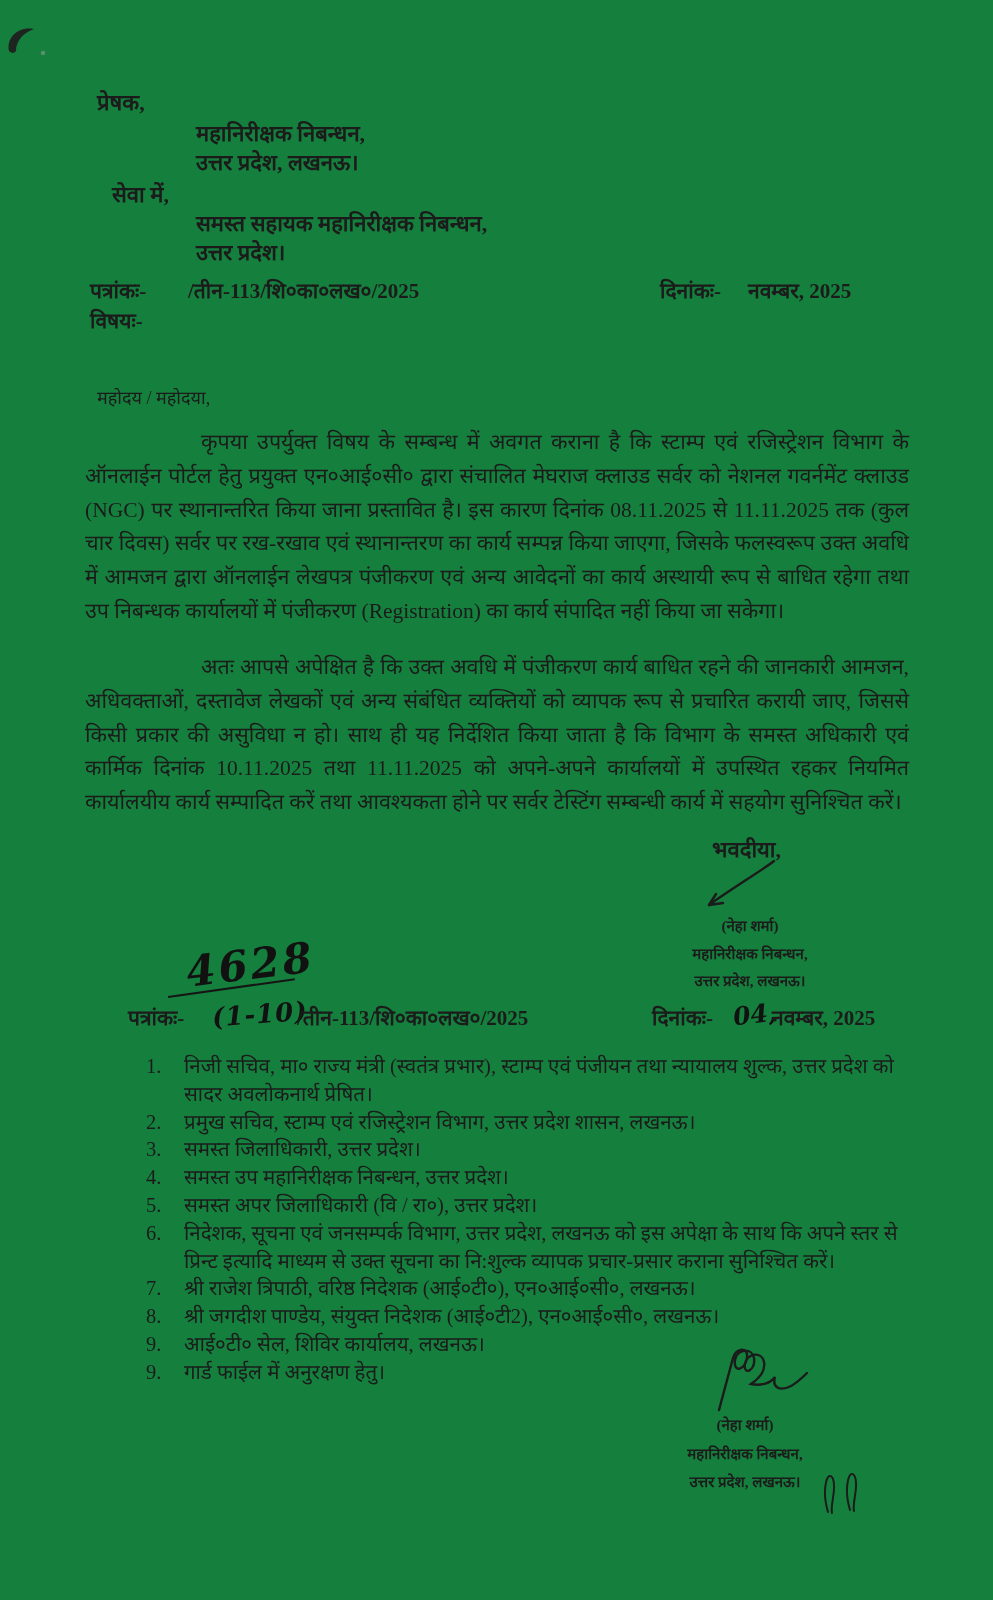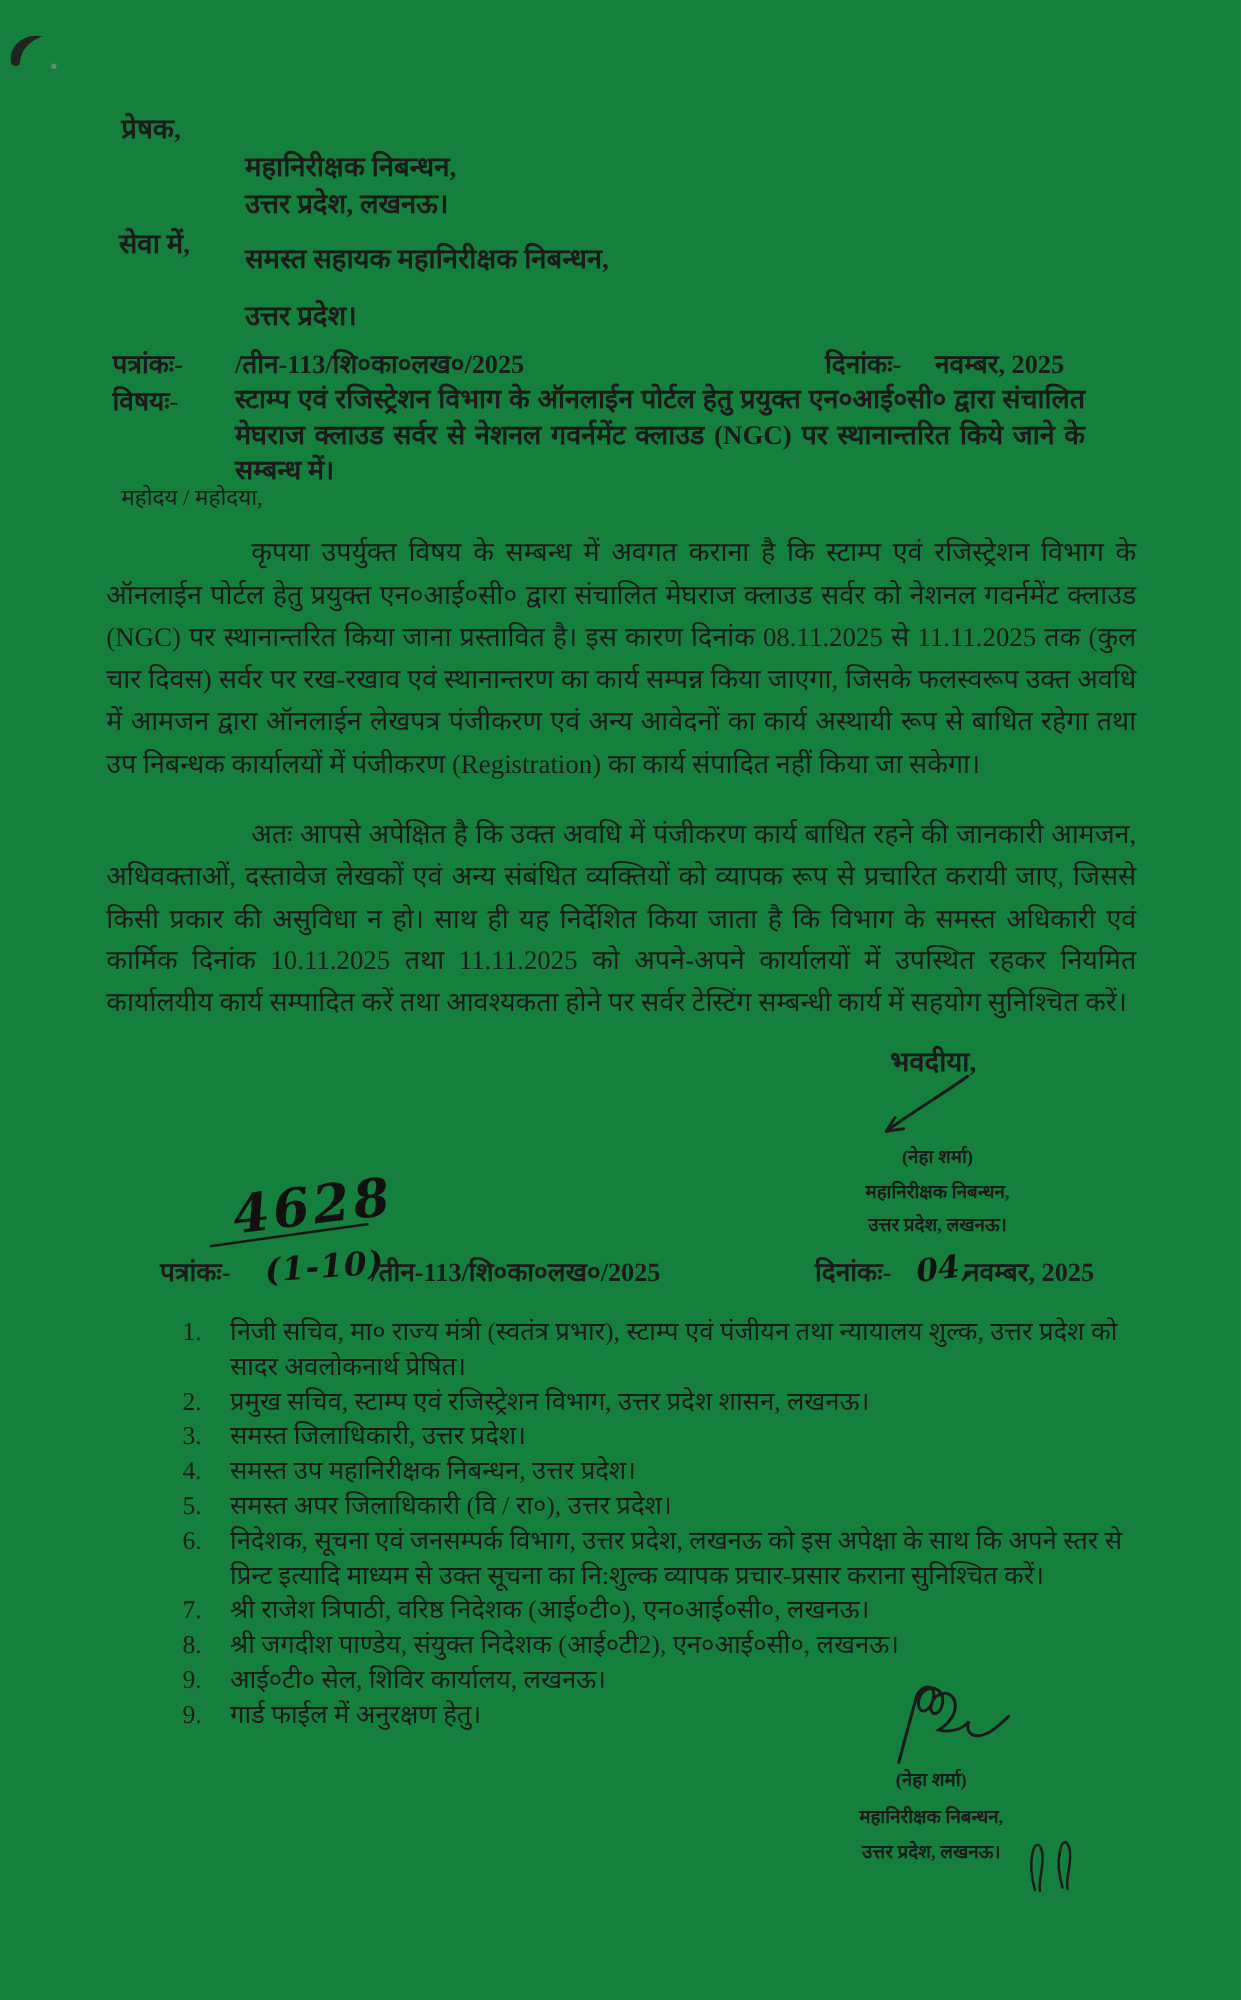--- a/index.html
+++ b/index.html
@@ -55,31 +55,30 @@
 <div class="page">
 
   <svg class="abs" style="left:6px;top:24px;" width="44" height="36" viewBox="0 0 44 36" aria-hidden="true">
     <path d="M3,27 C0,13 13,2 28,5 C17,9 10,17 10,27 C8,30 5,29 3,27 Z" fill="#1d1d1d" opacity="0.92"></path>
     <circle cx="37" cy="29" r="2.2" fill="#9a9a9a" opacity="0.55"></circle>
   </svg>
 
   <div class="abs hdr" style="left:97px;top:86px;">प्रेषक,</div>
   <div class="abs hdr" style="left:196px;top:117px;">महानिरीक्षक निबन्धन,</div>
   <div class="abs hdr" style="left:196px;top:146px;">उत्तर प्रदेश, लखनऊ।</div>
-  <div class="abs hdr" style="left:95px;top:178px;">सेवा में,</div>
-  <div class="abs hdr" style="left:196px;top:190px;">समस्त सहायक महानिरीक्षक निबन्धन,</div>
+  <div class="abs hdr" style="left:112px;top:178px;">सेवा में,</div>
+  <div class="abs hdr" style="left:196px;top:207px;">समस्त सहायक महानिरीक्षक निबन्धन,</div>
   <div class="abs hdr" style="left:196px;top:236px;">उत्तर प्रदेश।</div>
 
   <div class="abs reflabel" style="left:90px;top:276px;">पत्रांकः-</div>
   <div class="abs refnum" style="left:188px;top:276px;">/तीन-113/शि०का०लख०/2025</div>
   <div class="abs reflabel" style="left:660px;top:276px;">दिनांकः-</div>
   <div class="abs refnum" style="left:748px;top:276px;">नवम्बर, 2025</div>
 
   <div class="abs subject-label" style="left:90px;top:306px;">विषयः-</div>
-  <div class="abs subject-text" style="left:188px;top:305px;">स्टाम्प एवं रजिस्ट्रेशन विभाग के ऑनलाईन पोर्टल हेतु प्रयुक्त एन०आई०सी० द्वारा संचालित मेघराज क्लाउड सर्वर से नेशनल गवर्नमेंट क्लाउड (NGC) पर स्थानान्तरित किये जाने के सम्बन्ध में।</div>
 
   <div class="abs salutation" style="left:97px;top:385px;">महोदय / महोदया,</div>
 
   <div class="abs para" style="left:85px;top:426px;">कृपया उपर्युक्त विषय के सम्बन्ध में अवगत कराना है कि स्टाम्प एवं रजिस्ट्रेशन विभाग के ऑनलाईन पोर्टल हेतु प्रयुक्त एन०आई०सी० द्वारा संचालित मेघराज क्लाउड सर्वर को नेशनल गवर्नमेंट क्लाउड (NGC) पर स्थानान्तरित किया जाना प्रस्तावित है। इस कारण दिनांक 08.11.2025 से 11.11.2025 तक (कुल चार दिवस) सर्वर पर रख-रखाव एवं स्थानान्तरण का कार्य सम्पन्न किया जाएगा, जिसके फलस्वरूप उक्त अवधि में आमजन द्वारा ऑनलाईन लेखपत्र पंजीकरण एवं अन्य आवेदनों का कार्य अस्थायी रूप से बाधित रहेगा तथा उप निबन्धक कार्यालयों में पंजीकरण (Registration) का कार्य संपादित नहीं किया जा सकेगा।</div>
   <div class="abs para" style="left:85px;top:651px;">अतः आपसे अपेक्षित है कि उक्त अवधि में पंजीकरण कार्य बाधित रहने की जानकारी आमजन, अधिवक्ताओं, दस्तावेज लेखकों एवं अन्य संबंधित व्यक्तियों को व्यापक रूप से प्रचारित करायी जाए, जिससे किसी प्रकार की असुविधा न हो। साथ ही यह निर्देशित किया जाता है कि विभाग के समस्त अधिकारी एवं कार्मिक दिनांक 10.11.2025 तथा 11.11.2025 को अपने-अपने कार्यालयों में उपस्थित रहकर नियमित कार्यालयीय कार्य सम्पादित करें तथा आवश्यकता होने पर सर्वर टेस्टिंग सम्बन्धी कार्य में सहयोग सुनिश्चित करें।</div>
 
   <div class="abs closing" style="left:712px;top:833px;">भवदीया,</div>
 
   <svg class="abs" style="left:698px;top:858px;" width="80" height="56" viewBox="0 0 80 56" aria-hidden="true">
     <path d="M76,3 C66,11 30,33 11,47" fill="none" stroke="#1b1b1b" stroke-width="2.4" stroke-linecap="round"></path>

